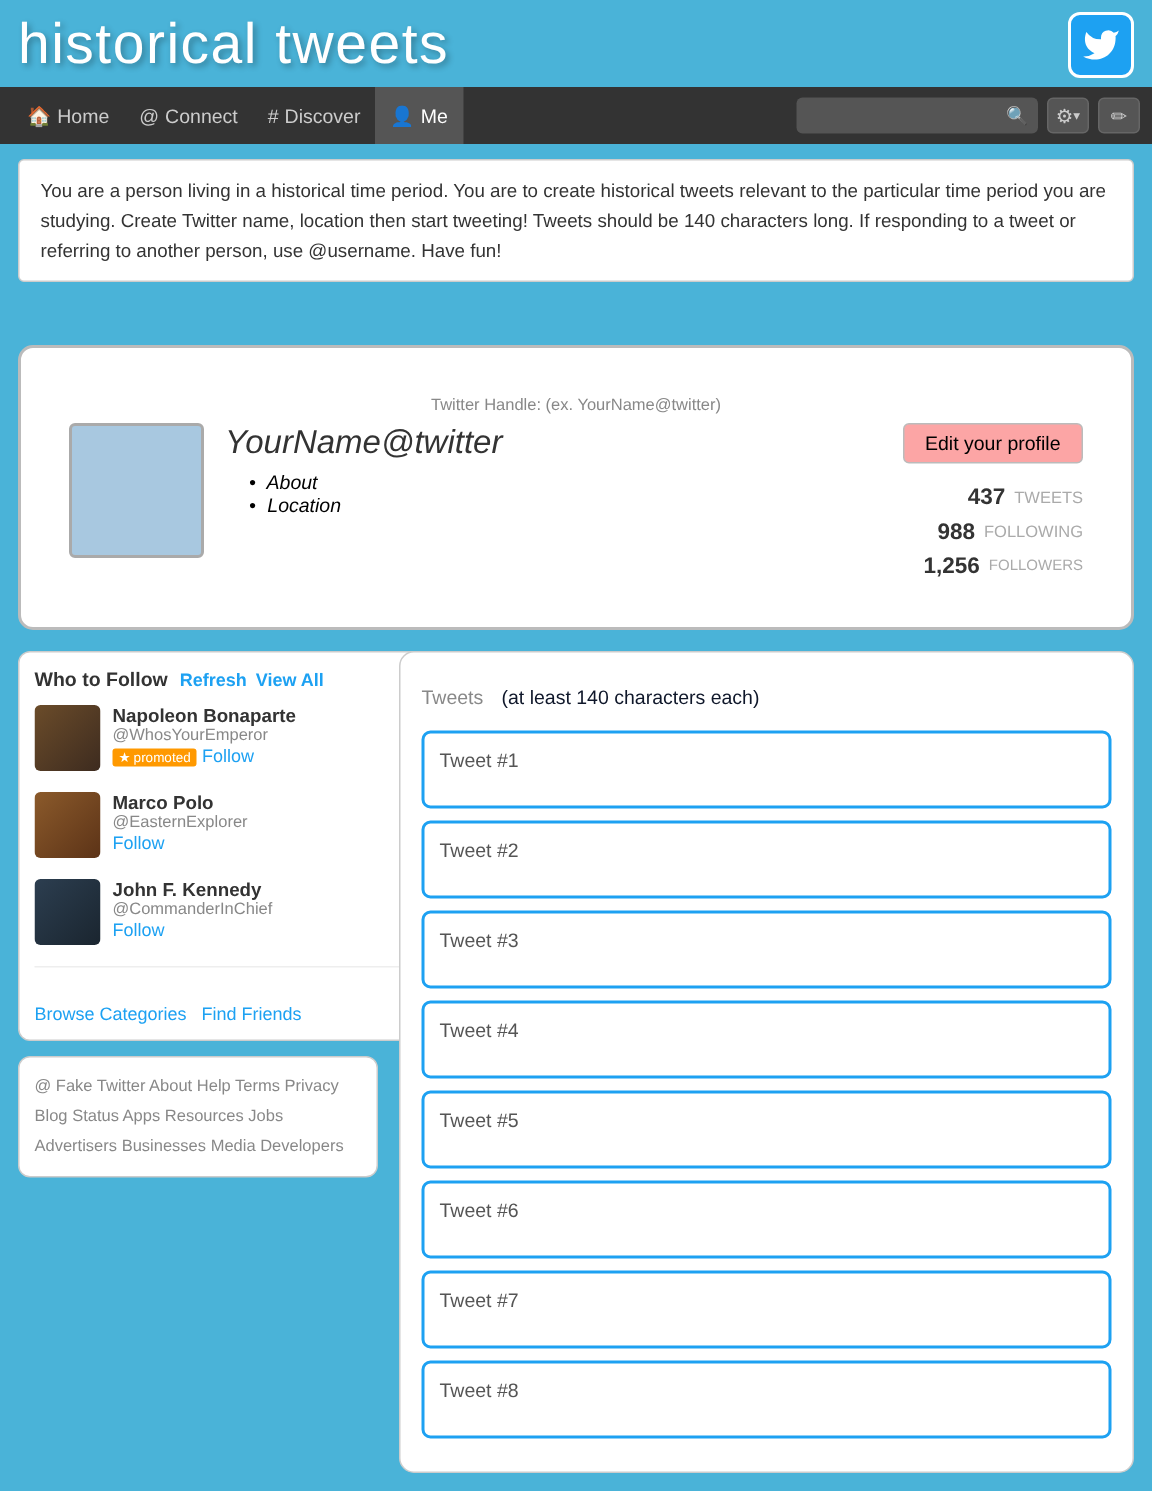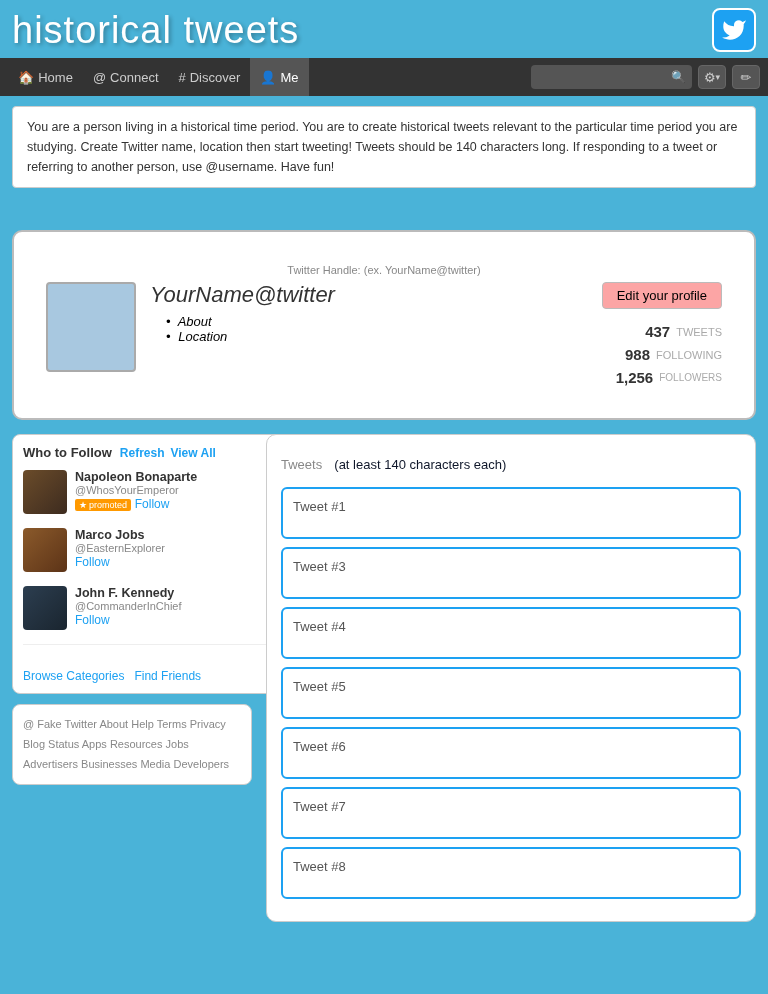--- a/index.html
+++ b/index.html
@@ -420,21 +420,21 @@
               <button class="follow-btn">Follow</button>
             </div>
           </div>
         </div>
 
         <div class="follow-user">
           <div class="follow-avatar">
             <div class="follow-avatar-img avatar-marco"></div>
           </div>
           <div class="follow-user-info">
-            <div class="follow-name">Marco Jobs</div>
+            <div class="follow-name">Marco Polo</div>
             <div class="follow-handle">@EasternExplorer</div>
             <button class="follow-btn">Follow</button>
           </div>
         </div>
 
         <div class="follow-user">
           <div class="follow-avatar">
             <div class="follow-avatar-img avatar-jfk"></div>
           </div>
           <div class="follow-user-info">
@@ -473,20 +473,23 @@
     <div id="tweets-section">
       <div id="tweets-header">
         <span>Tweets</span>
         <span style="font-size:13px;color:#0f172a;font-weight:normal;margin-left:6px;">(at least 140 characters each)</span>
       </div>
 
       <div class="tweet-box">
         <span>Tweet #1</span>
       </div>
       <div class="tweet-box">
+        <span>Tweet #2</span>
+      </div>
+      <div class="tweet-box">
         <span>Tweet #3</span>
       </div>
       <div class="tweet-box">
         <span>Tweet #4</span>
       </div>
       <div class="tweet-box">
         <span>Tweet #5</span>
       </div>
       <div class="tweet-box">
         <span>Tweet #6</span>

